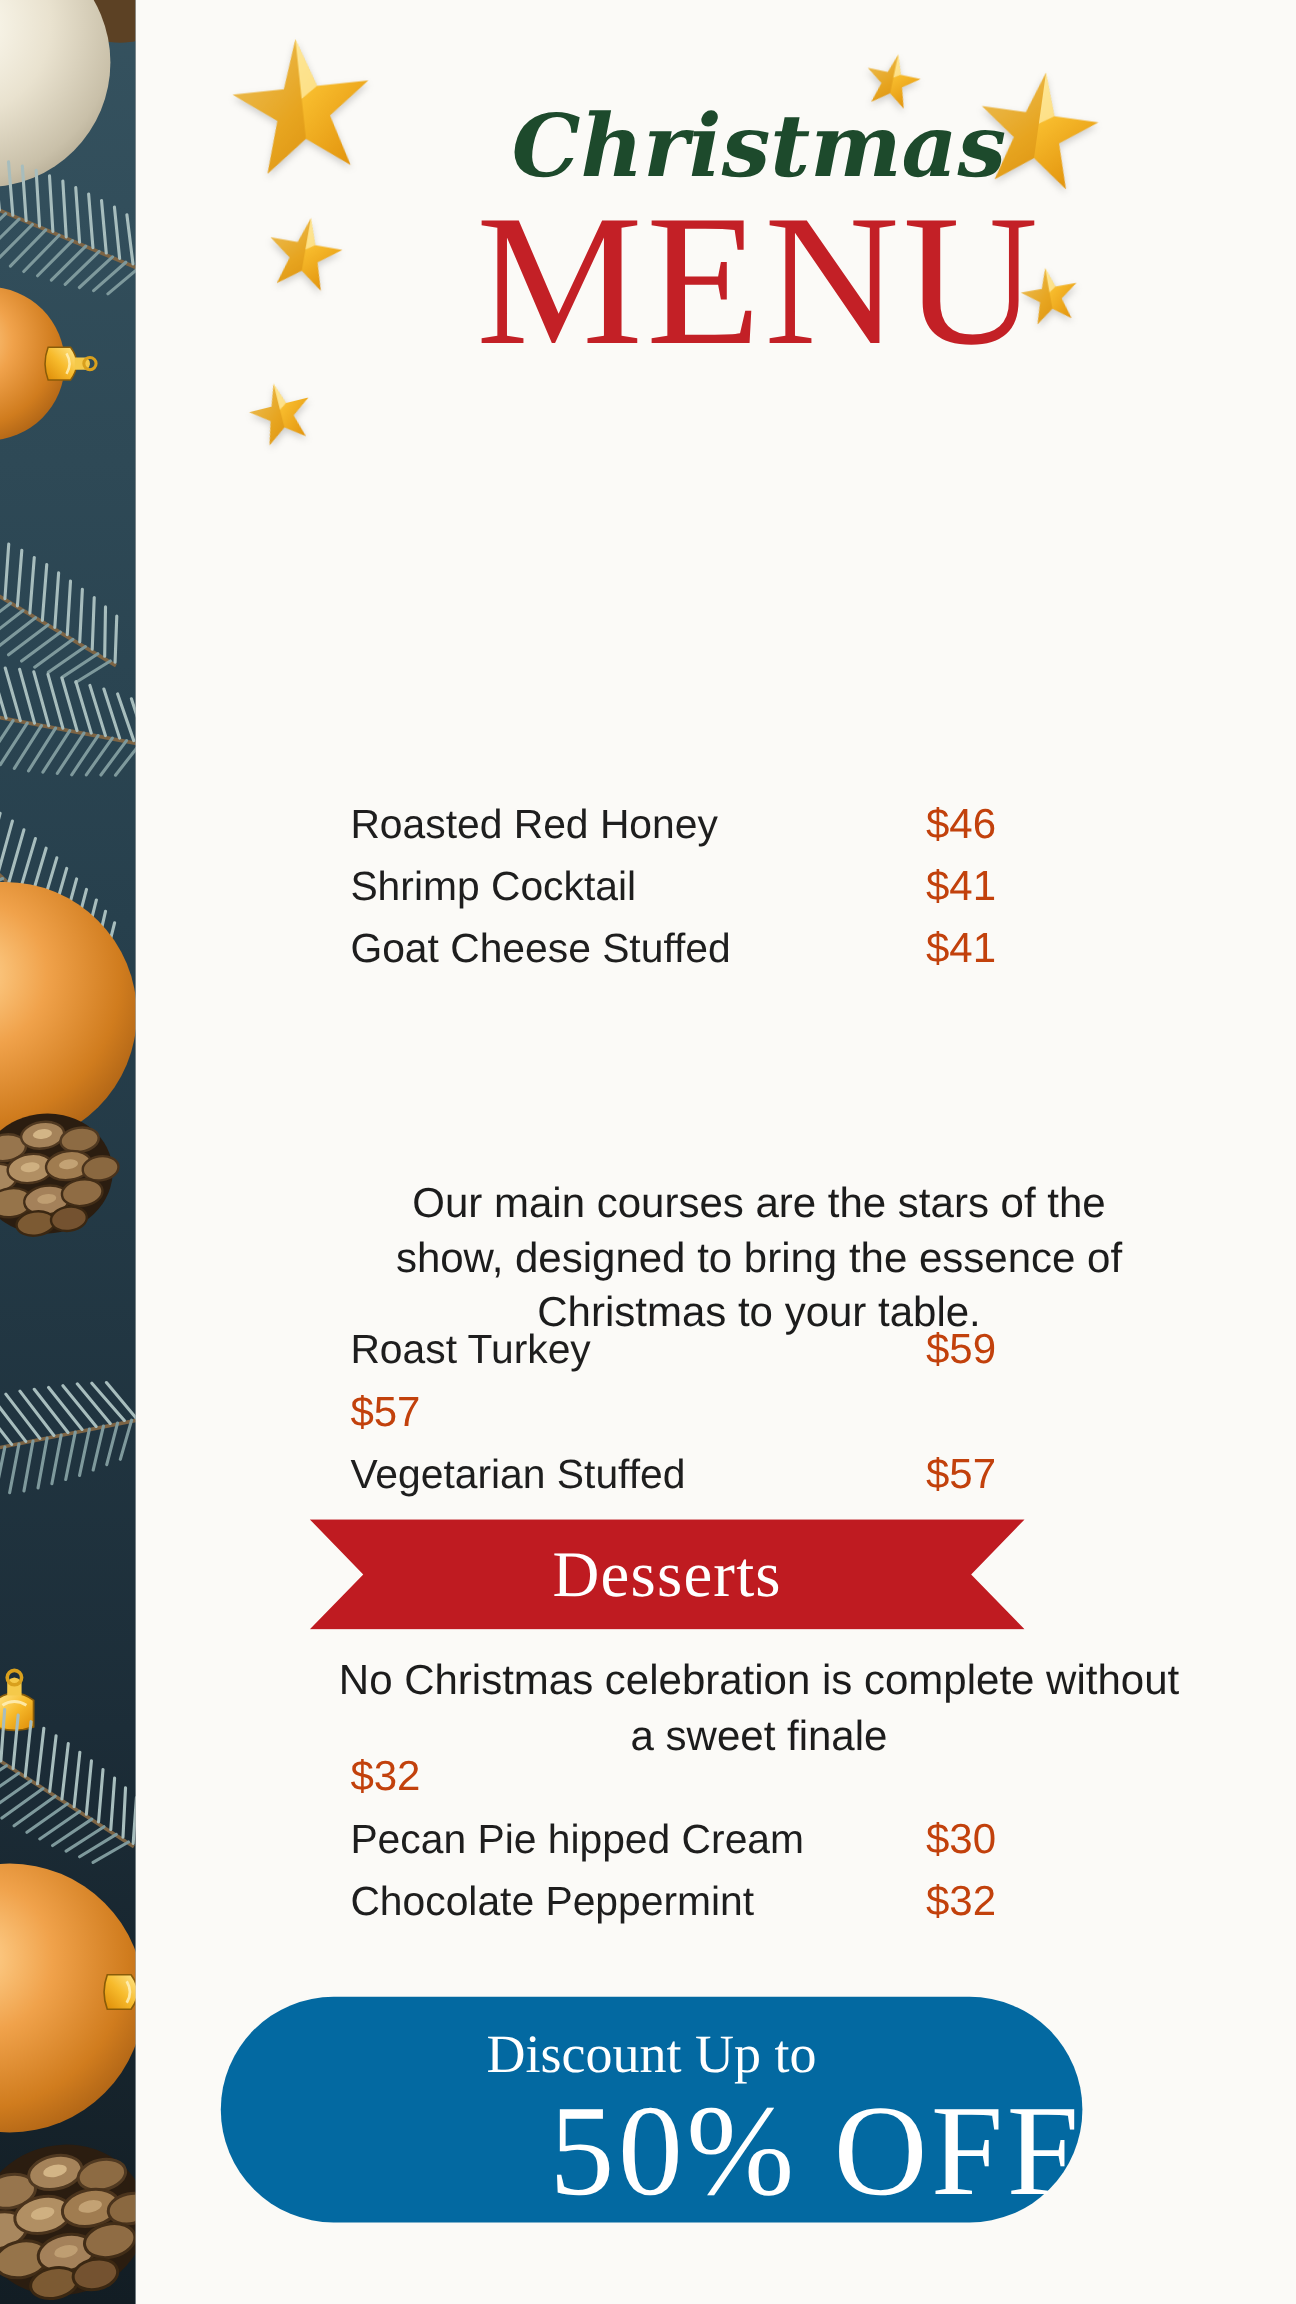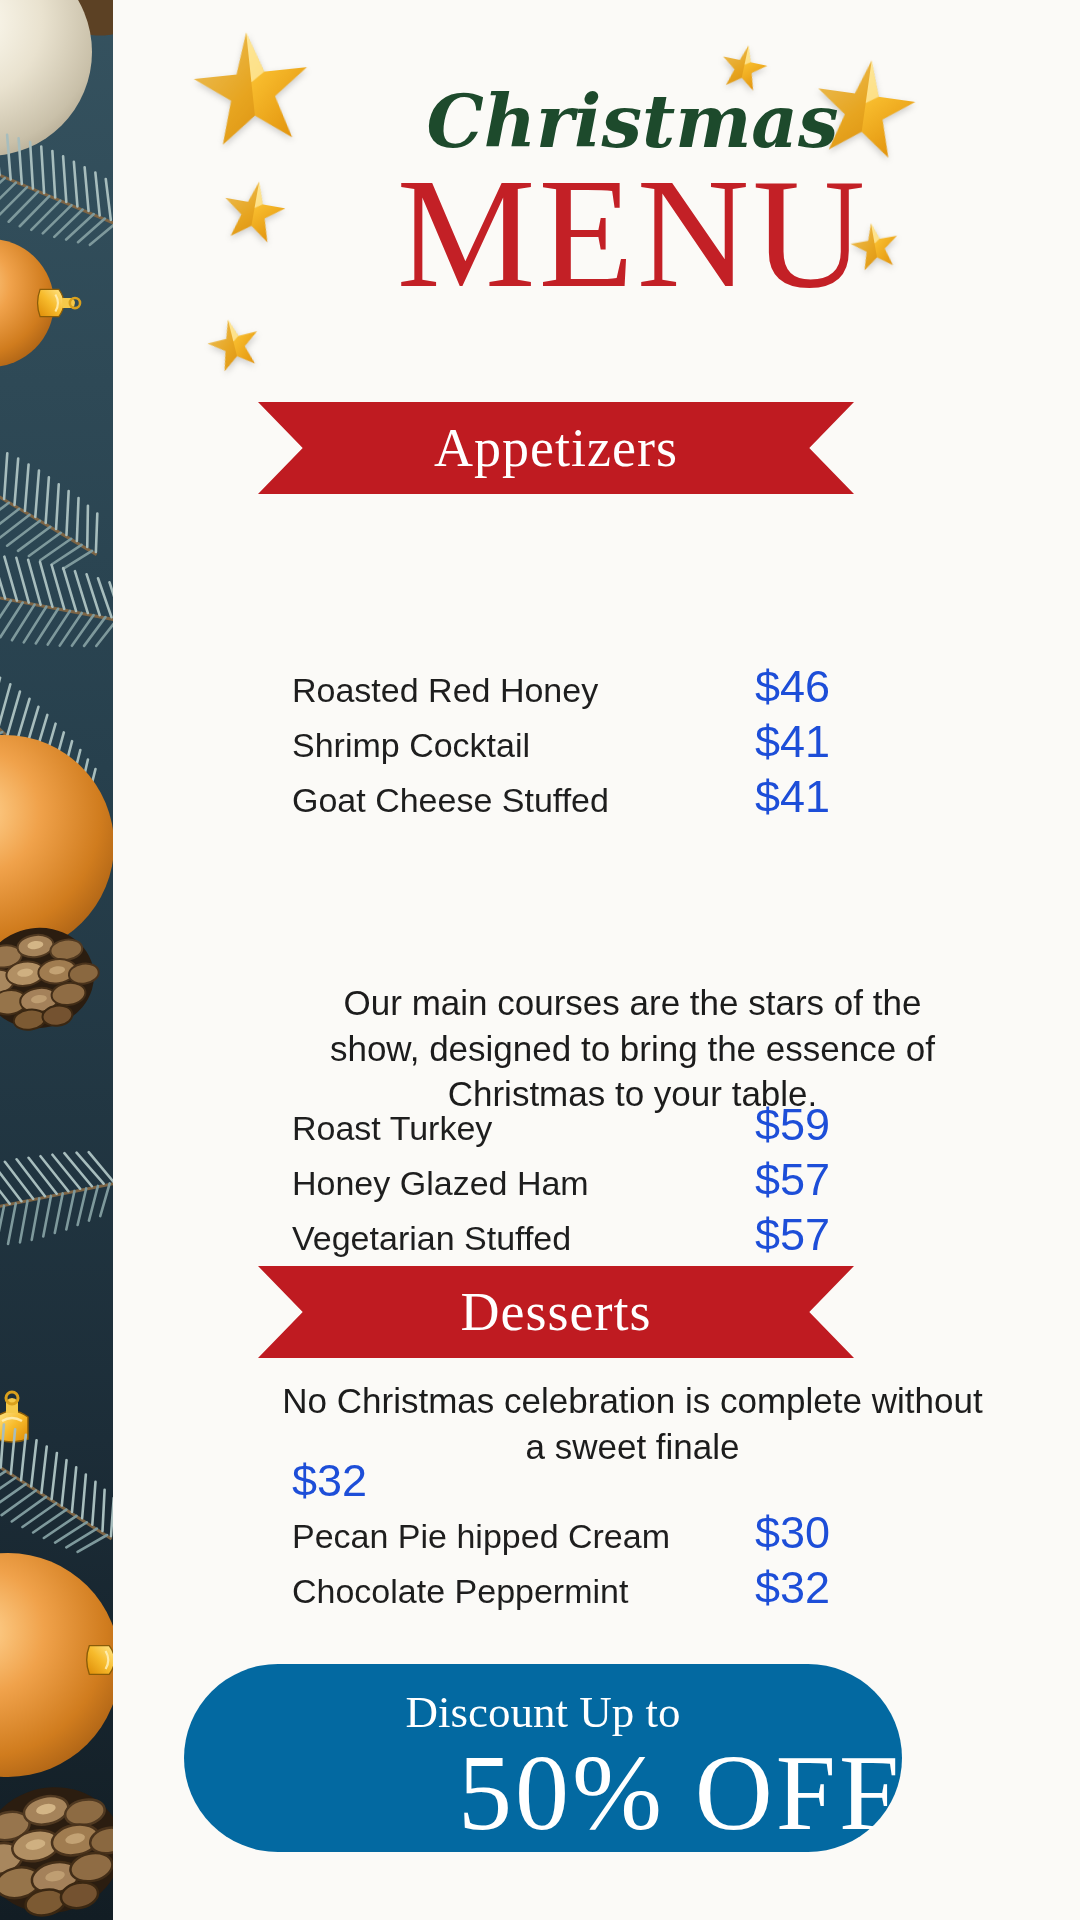--- a/index.html
+++ b/index.html
@@ -50,21 +50,21 @@
   }
   .desc-1{top:522px;width:672px;}
   .desc-2{top:980px;width:672px;}
   .desc-3{top:1378px;width:710px;}
   .items{position:absolute;left:179px;width:538px;}
   .items-1{top:668px;}
   .items-2{top:1106px;}
   .items-3{top:1462px;}
   .row{display:flex;justify-content:space-between;align-items:baseline;margin-bottom:14px;}
   .iname{font-size:34px;color:#1e1e1e;line-height:38px;}
-  .iprice{font-size:45px;color:#1d4ed8;line-height:38px;}
+  .iprice{font-size:35px;color:#c2410c;line-height:38px;}
   .pill{
     position:absolute;left:71px;top:1664px;width:718px;height:188px;
     background:#0369a1;border-radius:96px;text-align:center;color:#fff;
   }
   .pill-line1{
     margin-top:24px;font-family:"Liberation Serif",serif;font-size:45px;line-height:1.1;
   }
   .pill-line2{
     font-family:"Liberation Serif",serif;font-size:108px;line-height:1.02;letter-spacing:3px;text-align:right;
   }
@@ -198,23 +198,20 @@
   <svg class="star star-5" viewBox="0 0 100 100">
       <use href="#star"></use>
     </svg>
   <svg class="star star-6" viewBox="0 0 100 100">
       <use href="#star"></use>
     </svg>
 
   <div class="script-title">Christmas</div>
   <div class="menu-title">MENU</div>
 
-  <div class="ribbon ribbon-1">
-    <span class="ribbon-title">Appetizers</span>
-  </div>
   <div class="items items-1">
     <div class="row">
       <span class="iname">Roasted Red Honey</span>
       <span class="iprice">$46</span>
     </div>
     <div class="row">
       <span class="iname">Shrimp Cocktail</span>
       <span class="iprice">$41</span>
     </div>
     <div class="row">
@@ -223,21 +220,20 @@
     </div>
   </div>
 
   <p class="desc desc-2">Our main courses are the stars of the show, designed to bring the essence of Christmas to your table.</p>
   <div class="items items-2">
     <div class="row">
       <span class="iname">Roast Turkey</span>
       <span class="iprice">$59</span>
     </div>
     <div class="row">
-      <span class="iname">Honey Glazed Ham</span>
       <span class="iprice">$57</span>
     </div>
     <div class="row">
       <span class="iname">Vegetarian Stuffed</span>
       <span class="iprice">$57</span>
     </div>
   </div>
 
   <div class="ribbon ribbon-3">
     <span class="ribbon-title">Desserts</span>

